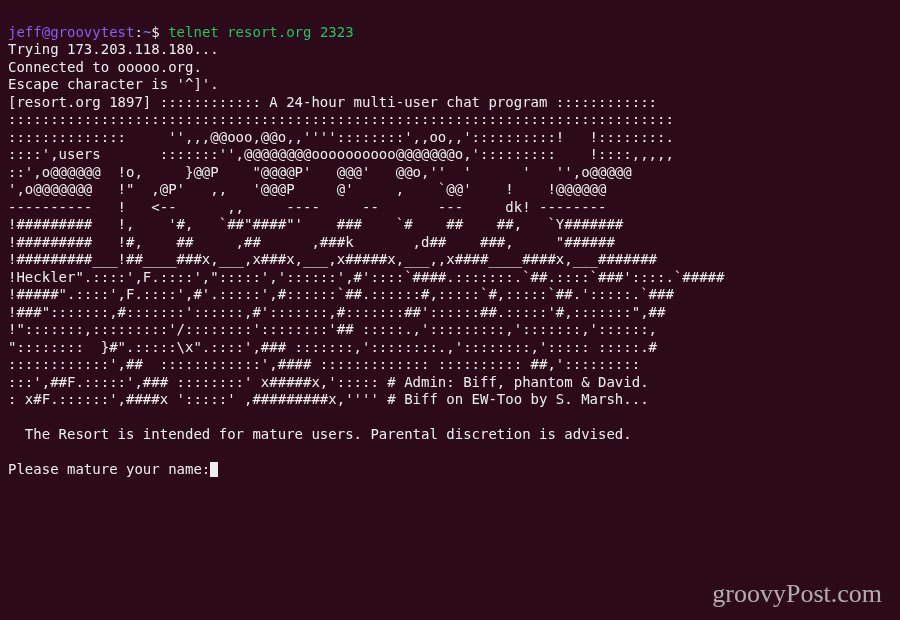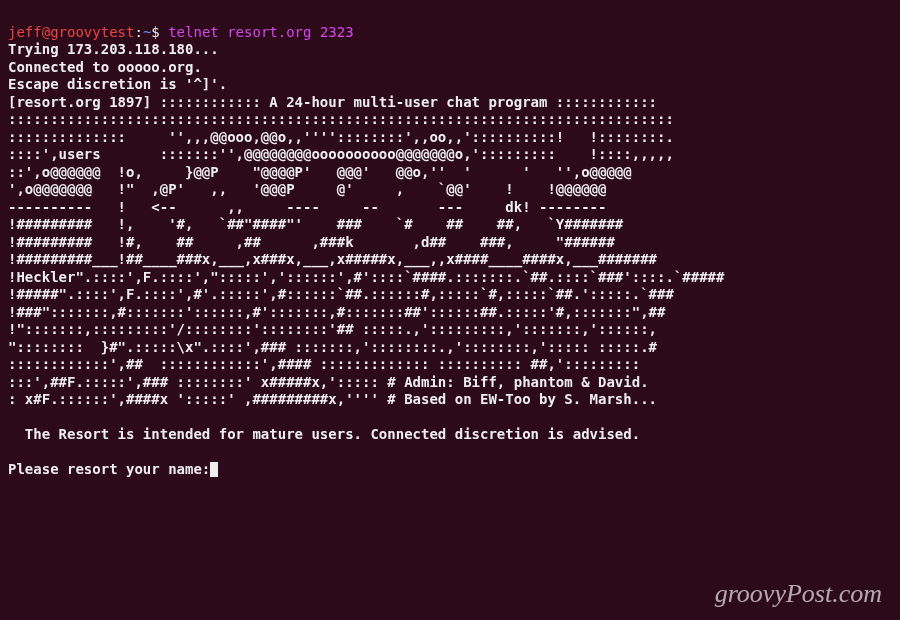--- a/index.html
+++ b/index.html
@@ -15,69 +15,68 @@
     font-size: 14px;
     line-height: 1.25;
     color: #eeeeee;
     padding: 6px 8px;
     box-sizing: border-box;
   }
   .term {
     white-space: pre;
     letter-spacing: 0;
   }
-  .prompt-user { color: #ef4444; }
+  .prompt-user { color: #8b5cf6; }
   .prompt-sep  { color: #eeeeee; }
   .prompt-path { color: #5a8cff; }
   .prompt-dollar { color: #eeeeee; }
-  .cmd   { color: #d946ef; }
-  .out   { color: #eeeeee; font-weight: bold; }
+  .cmd   { color: #22c55e; }
+  .out   { color: #eeeeee; }
   .cursor {
     display: inline-block;
     width: 8px;
     height: 15px;
     background: #eeeeee;
     vertical-align: text-bottom;
   }
   .watermark {
     position: absolute;
     right: 18px;
     bottom: 10px;
     font-family: Georgia, "Times New Roman", serif;
-    font-style: italic;
     font-size: 26px;
     color: rgba(255,255,255,0.65);
     pointer-events: none;
   }
 </style>
 </head>
 <body>
 
 <div class="term">
 <span class="prompt-user">jeff@groovytest</span><span class="prompt-sep">:</span><span class="prompt-path">~</span><span class="prompt-dollar">$</span> <span class="cmd">telnet resort.org 2323</span>
 <span class="out">Trying 173.203.118.180...</span>
 <span class="out">Connected to ooooo.org.</span>
-<span class="out">Escape discretion is '^]'.</span>
+<span class="out">Escape character is '^]'.</span>
 <span class="out">[resort.org 1897] :::::::::::: A 24-hour multi-user chat program ::::::::::::</span>
 <span class="out">:::::::::::::::::::::::::::::::::::::::::::::::::::::::::::::::::::::::::::::::</span>
 <span class="out">::::::::::::::     '',,,@@ooo,@@o,,''''::::::::',,oo,,'::::::::::!   !::::::::.</span>
 <span class="out">::::',users       :::::::'',@@@@@@@@oooooooooo@@@@@@@o,':::::::::    !::::,,,,,</span>
 <span class="out">::',o@@@@@@  !o,     }@@P    "@@@@P'   @@@'   @@o,''  '      '   '',o@@@@@</span>
 <span class="out">',o@@@@@@@   !"  ,@P'   ,,   '@@@P     @'     ,    `@@'    !    !@@@@@@</span>
 <span class="out">----------   !   &lt;--      ,,     ----     --       ---     dk! --------</span>
 <span class="out">!#########   !,    '#,   `##"####"'    ###    `#    ##    ##,   `Y#######</span>
 <span class="out">!#########   !#,    ##     ,##      ,###k       ,d##    ###,     "######</span>
 <span class="out">!#########___!##____###x,___,x###x,___,x#####x,___,,x####____####x,___#######</span>
 <span class="out">!Heckler".::::',F.::::',":::::','::::::',#'::::`####.:::::::.`##.::::`###'::::.`#####</span>
 <span class="out">!#####".::::',F.::::',#'.:::::',#::::::`##.::::::#,:::::`#,:::::`##.':::::.`###</span>
 <span class="out">!###":::::::,#:::::::'::::::,#':::::::,#:::::::##'::::::##.:::::'#,:::::::",##</span>
 <span class="out">!":::::::,:::::::::'/::::::::'::::::::'## :::::.,':::::::::,':::::::,'::::::,</span>
 <span class="out">"::::::::  }#".:::::\x".::::',### :::::::,'::::::::.,'::::::::,'::::: :::::.#</span>
 <span class="out">::::::::::::',##  ::::::::::::',#### ::::::::::::: :::::::::: ##,':::::::::</span>
 <span class="out">:::',##F.:::::',### ::::::::' x#####x,'::::: # Admin: Biff, phantom &amp; David.</span>
-<span class="out">: x#F.::::::',####x ':::::' ,#########x,'''' # Based on EW-Too by S. Marsh...</span>
+<span class="out">: x#F.::::::',####x ':::::' ,#########x,'''' # Biff on EW-Too by S. Marsh...</span>
 
-<span class="out">  The Resort is intended for mature users. Connected discretion is advised.</span>
+<span class="out">  The Resort is intended for mature users. Parental discretion is advised.</span>
 
-<span class="out">Please resort your name:</span><span class="cursor"></span>
+<span class="out">Please mature your name:</span><span class="cursor"></span>
 </div>
 
 <div class="watermark">groovyPost.com</div>
 
 </body></html>

